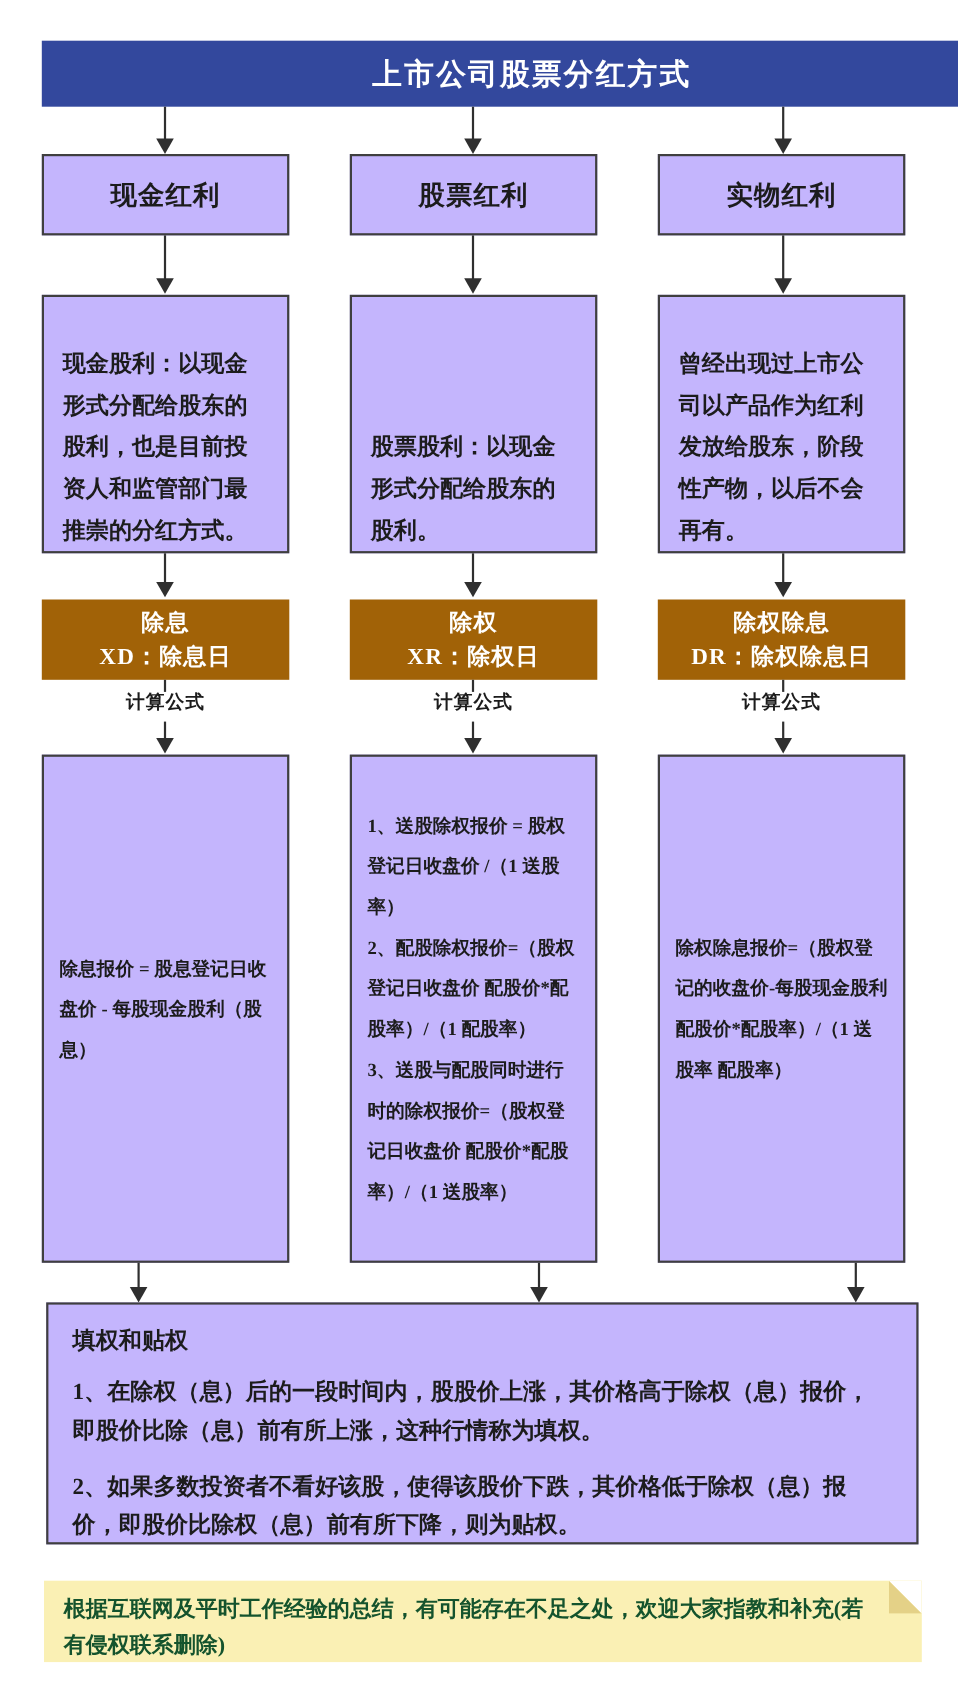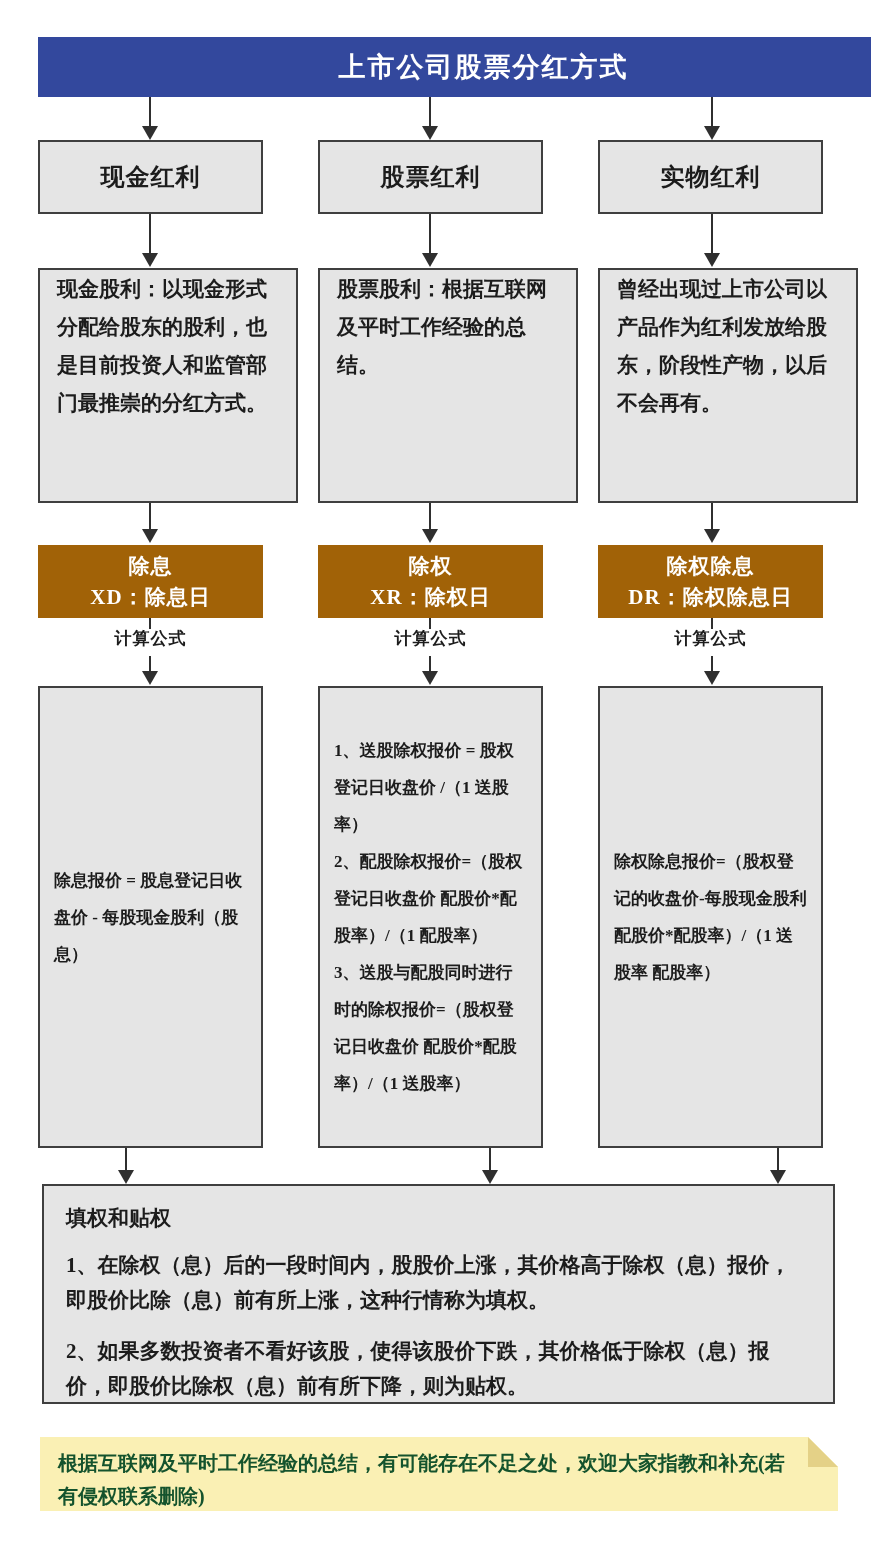--- a/index.html
+++ b/index.html
@@ -5,23 +5,23 @@
   html,body{margin:0;padding:0;background:#ffffff;}
   .canvas{
     position:relative;width:871px;height:1552px;background:#ffffff;overflow:hidden;
     font-family:"Liberation Serif","DejaVu Serif",serif;font-weight:700;color:#1c1c1c;
   }
   .banner{
     position:absolute;left:38px;top:37px;width:797px;height:60px;
     background:#33489d;color:#ffffff;display:flex;align-items:center;justify-content:center;
     font-size:27px;letter-spacing:2px;padding-left:47px;
   }
-  .box{position:absolute;background:#e5e5e5;border:2px solid #3f3f3f;box-sizing:border-box;}
+  .box{position:absolute;background:#c4b5fd;border:2px solid #3f3f3f;box-sizing:border-box;}
   .title-box{top:140px;width:225px;height:74px;display:flex;align-items:center;justify-content:center;font-size:24px;letter-spacing:1px;}
-  .desc-box{top:268px;width:260px;height:235px;display:flex;align-items:flex-start;}
+  .desc-box{top:268px;width:225px;height:235px;display:flex;align-items:flex-end;}
   .desc-box p{margin:0;padding:0 17px;font-size:21px;line-height:38px;text-align:left;}
   .teal{
     position:absolute;top:545px;width:225px;height:73px;background:#a16207;color:#ffffff;
     display:flex;flex-direction:column;align-items:center;justify-content:center;
     font-size:21px;line-height:31px;letter-spacing:1px;box-sizing:border-box;
   }
   .flabel{position:absolute;top:627px;width:225px;text-align:center;font-size:17px;letter-spacing:1px;}
   .formula-box{top:686px;width:225px;height:462px;display:flex;flex-direction:column;justify-content:center;}
   .formula-box p{margin:0;padding:0 14px;font-size:17px;line-height:37px;text-align:left;}
   .c0{left:38px}.c1{left:318px}.c2{left:598px}
@@ -61,21 +61,21 @@
   <div class="ahead" style="left:142px;top:253px"></div>
   <div class="vline" style="left:429px;top:214px;height:40px"></div>
   <div class="ahead" style="left:422px;top:253px"></div>
   <div class="vline" style="left:711px;top:214px;height:40px"></div>
   <div class="ahead" style="left:704px;top:253px"></div>
 
   <div class="box desc-box c0">
     <p>现金股利：以现金形式分配给股东的股利，也是目前投资人和监管部门最推崇的分红方式。</p>
   </div>
   <div class="box desc-box c1">
-    <p>股票股利：根据互联网及平时工作经验的总结。</p>
+    <p>股票股利：以现金形式分配给股东的股利。</p>
   </div>
   <div class="box desc-box c2">
     <p>曾经出现过上市公司以产品作为红利发放给股东，阶段性产物，以后不会再有。</p>
   </div>
 
   <div class="vline" style="left:149px;top:503px;height:27px"></div>
   <div class="ahead" style="left:142px;top:529px"></div>
   <div class="vline" style="left:429px;top:503px;height:27px"></div>
   <div class="ahead" style="left:422px;top:529px"></div>
   <div class="vline" style="left:711px;top:503px;height:27px"></div>

